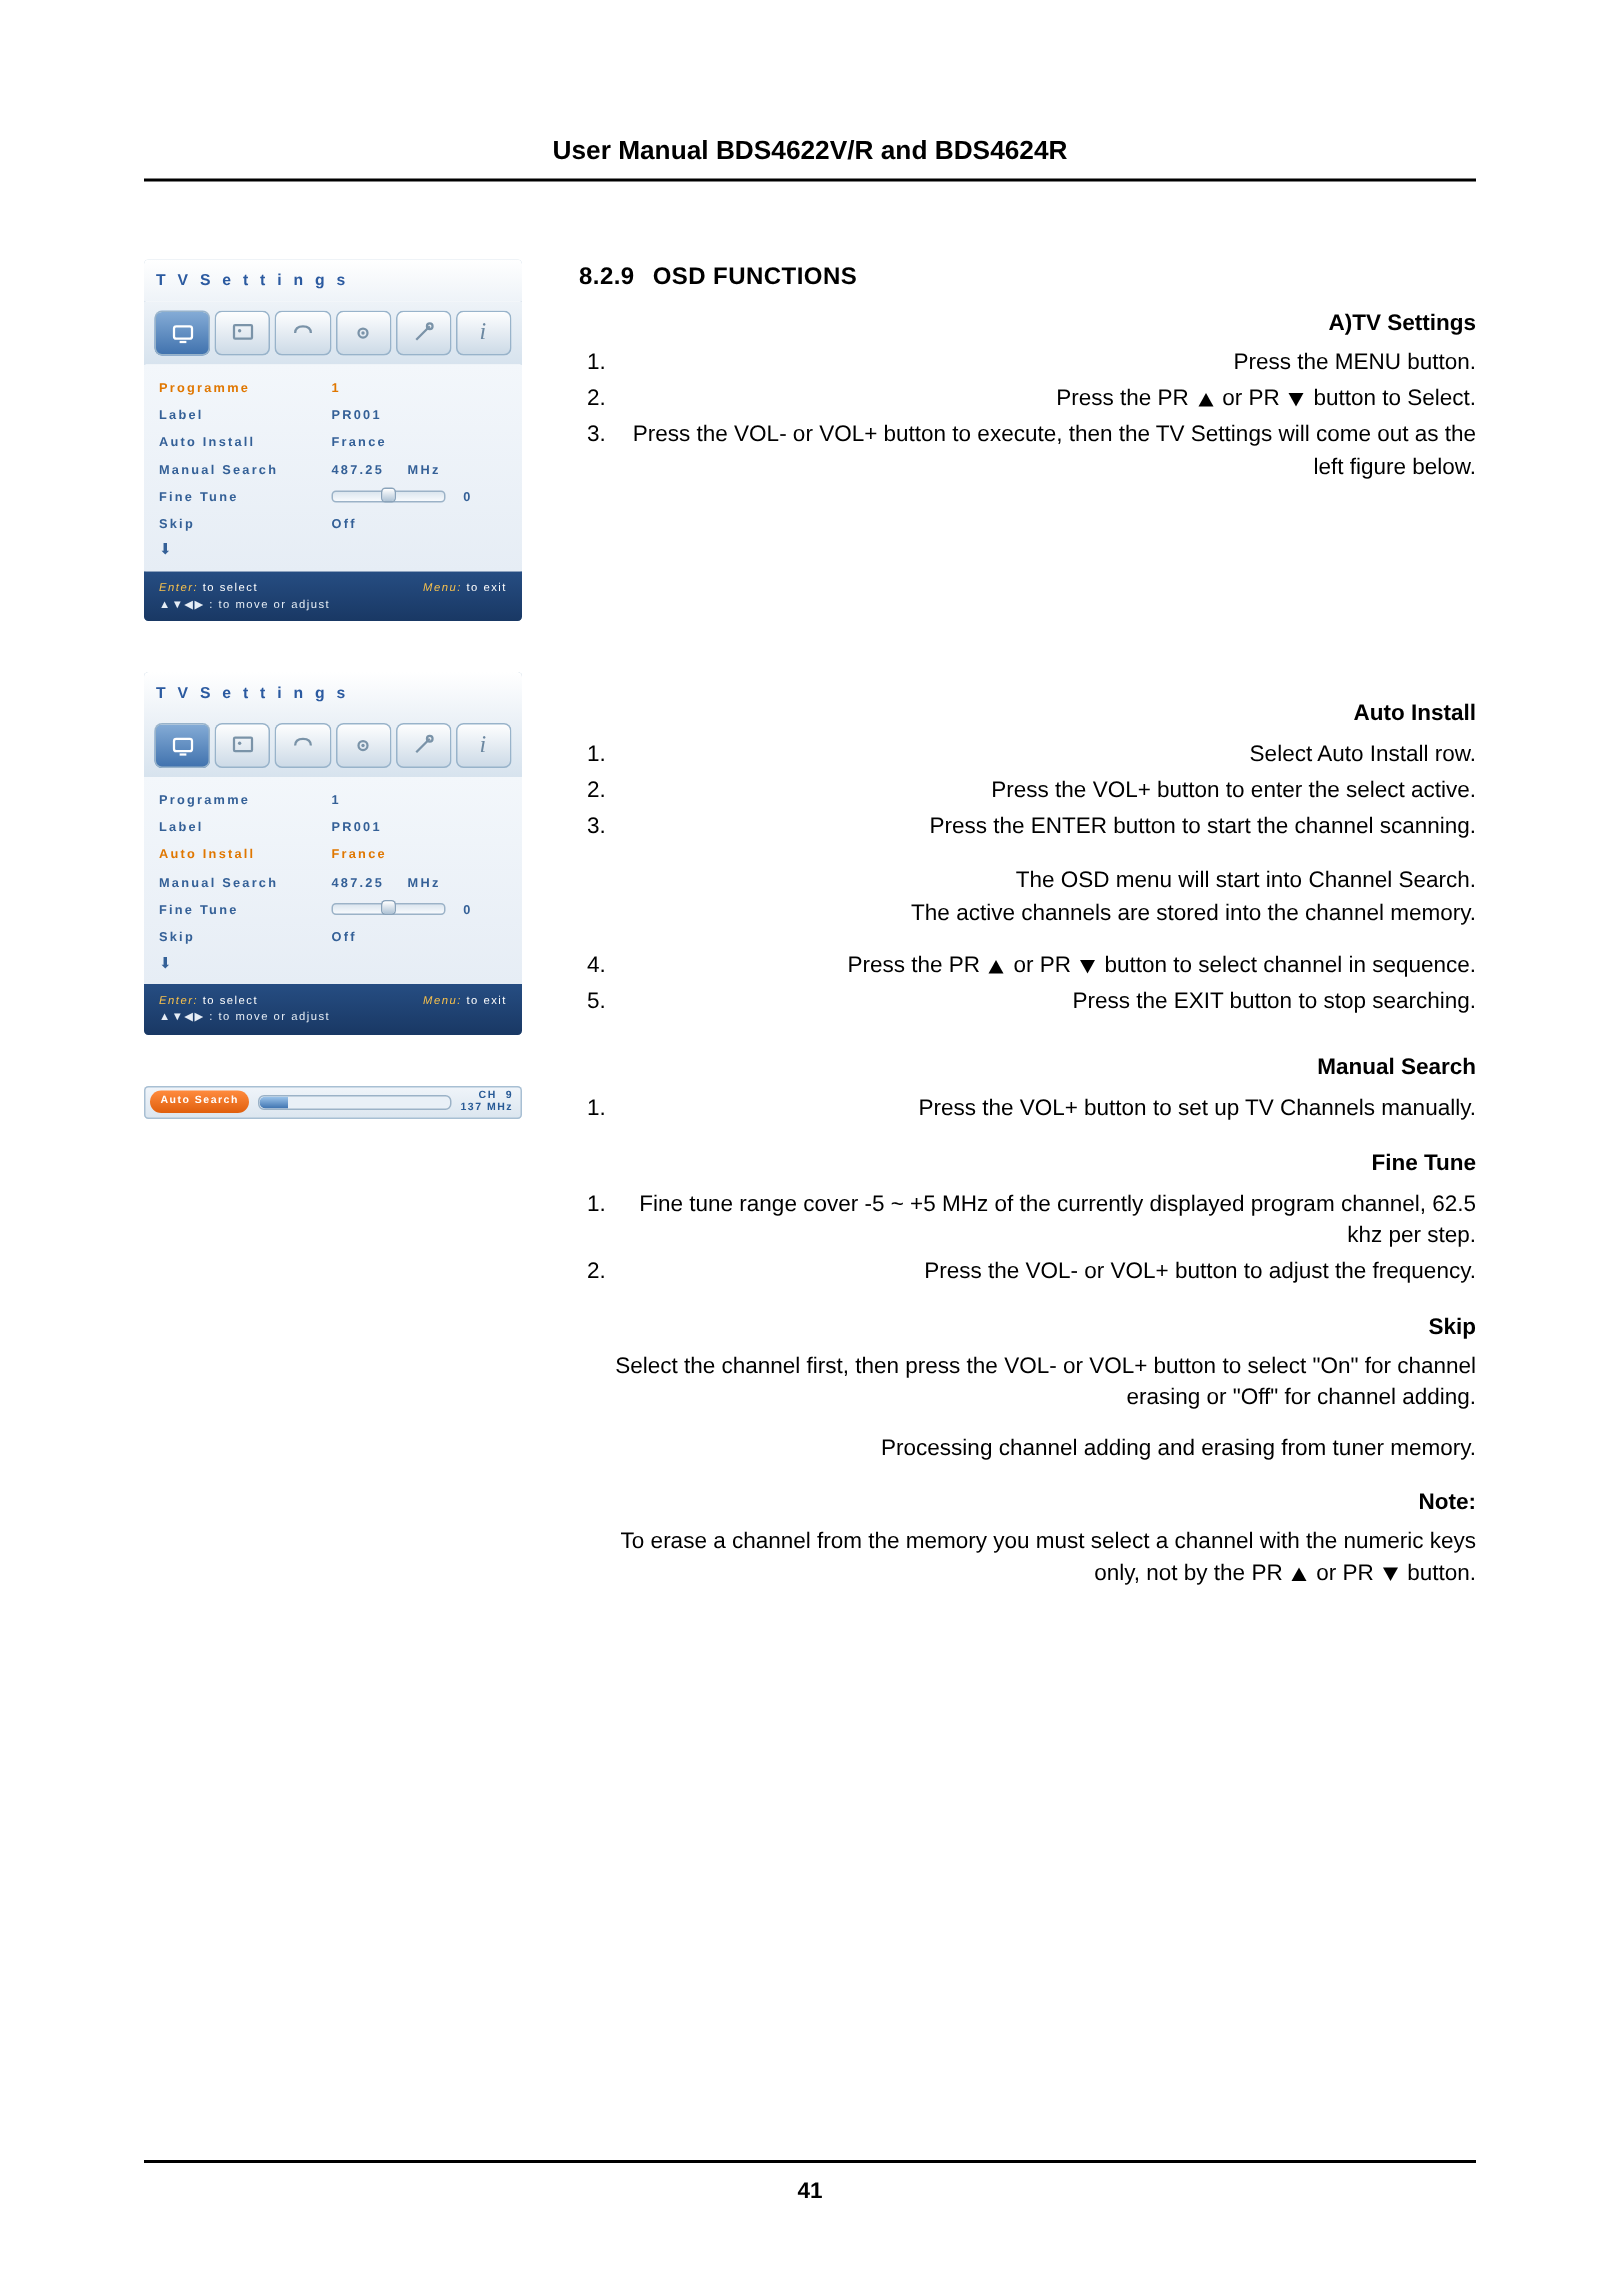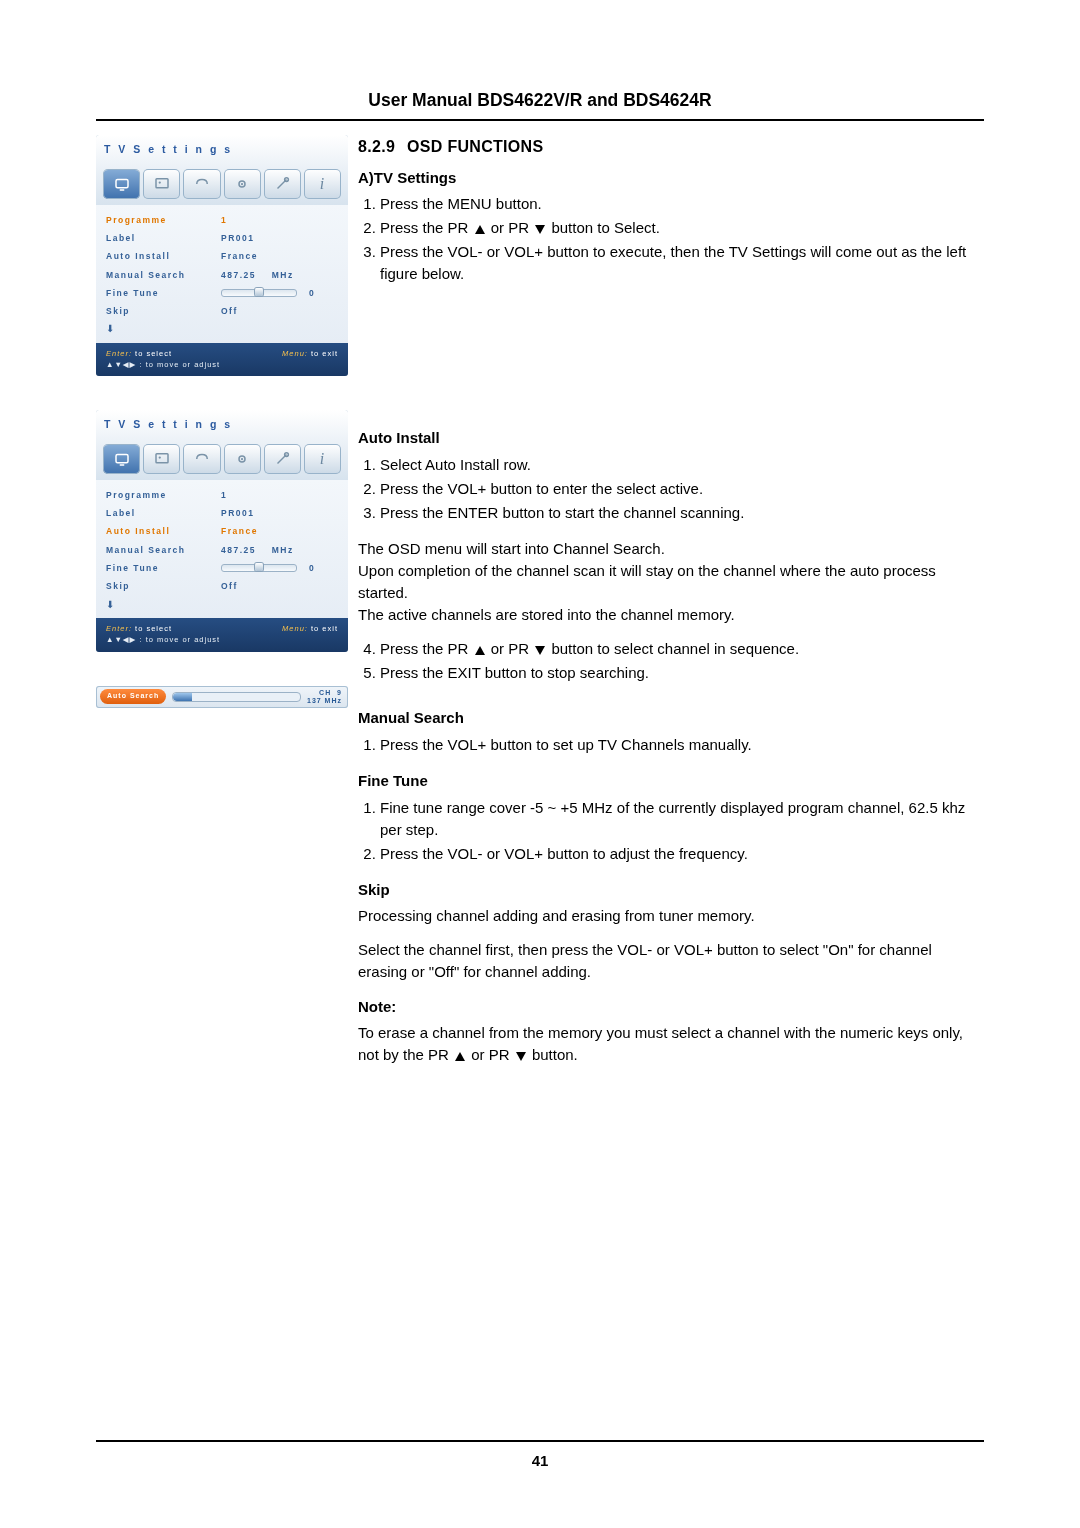--- a/index.html
+++ b/index.html
@@ -24,21 +24,22 @@
     margin: 0;
   }
   .page-header {
     text-align: center;
     font-weight: bold;
     font-size: 17.5px;
     padding-bottom: 6px;
   }
   .content {
     display: flex;
-    margin-top: 14px;
+    gap: 28px;
+    margin-top: 52px;
   }
   .col-left {
     width: 262px;
     flex-shrink: 0;
   }
   .col-right {
     flex: 1;
   }
 
   
@@ -178,21 +179,21 @@
   }
   ol.steps li { padding: 1px 0; }
   p.para { margin: 0 0 12px 0; }
   .tri {
     display:inline-block; width:0; height:0;
     vertical-align: -1px;
     margin: 0 2px;
   }
   .tri.up { border-left:5px solid transparent; border-right:5px solid transparent; border-bottom:9px solid #000;}
   .tri.down{ border-left:5px solid transparent; border-right:5px solid transparent; border-top:9px solid #000;}
-  .block { margin-bottom: 22px; }
+  .block { margin-bottom: 22px; text-align: right; }
 
   .page-num {
     text-align:center;
     font-weight:bold;
     font-size:15px;
     margin-top:8px;
   }
   .footer-area{
     position:absolute;
     left:96px; right:96px;
@@ -378,21 +379,20 @@
       <div style="height:120px"></div>
 
       <div class="block">
         <h4 class="sub">Auto Install</h4>
         <ol class="steps">
           <li>Select Auto Install row.</li>
           <li>Press the VOL+ button to enter the select active.</li>
           <li>Press the ENTER button to start the channel scanning.</li>
         </ol>
         <p class="para" style="margin-bottom:0">The OSD menu will start into Channel Search.</p>
-        <p class="para" style="margin-bottom:0">Upon completion of the channel scan it will stay on the channel where the auto process started.</p>
         <p class="para">The active channels are stored into the channel memory.</p>
         <ol class="steps" start="4">
           <li>Press the PR <span class="tri up"></span> or PR <span class="tri down"></span> button to select channel in sequence.</li>
           <li>Press the EXIT button to stop searching.</li>
         </ol>
       </div>
 
       <div class="block" style="margin-bottom:14px">
         <h4 class="sub">Manual Search</h4>
         <ol class="steps">
@@ -403,22 +403,22 @@
       <div class="block" style="margin-bottom:14px">
         <h4 class="sub">Fine Tune</h4>
         <ol class="steps">
           <li>Fine tune range cover -5 ~ +5 MHz of the currently displayed program channel, 62.5 khz per step.</li>
           <li>Press the VOL- or VOL+ button to adjust the frequency.</li>
         </ol>
       </div>
 
       <div class="block" style="margin-bottom:14px">
         <h4 class="sub">Skip</h4>
+        <p class="para">Select the channel first, then press the VOL- or VOL+ button to select "On" for channel erasing or "Off" for channel adding.</p>
         <p class="para">Processing channel adding and erasing from tuner memory.</p>
-        <p class="para">Select the channel first, then press the VOL- or VOL+ button to select "On" for channel erasing or "Off" for channel adding.</p>
       </div>
 
       <div class="block">
         <h4 class="sub">Note:</h4>
         <p class="para">To erase a channel from the memory you must select a channel with the numeric keys only, not by the PR <span class="tri up"></span> or PR <span class="tri down"></span> button.</p>
       </div>
 
     </div>
   </div>
 

